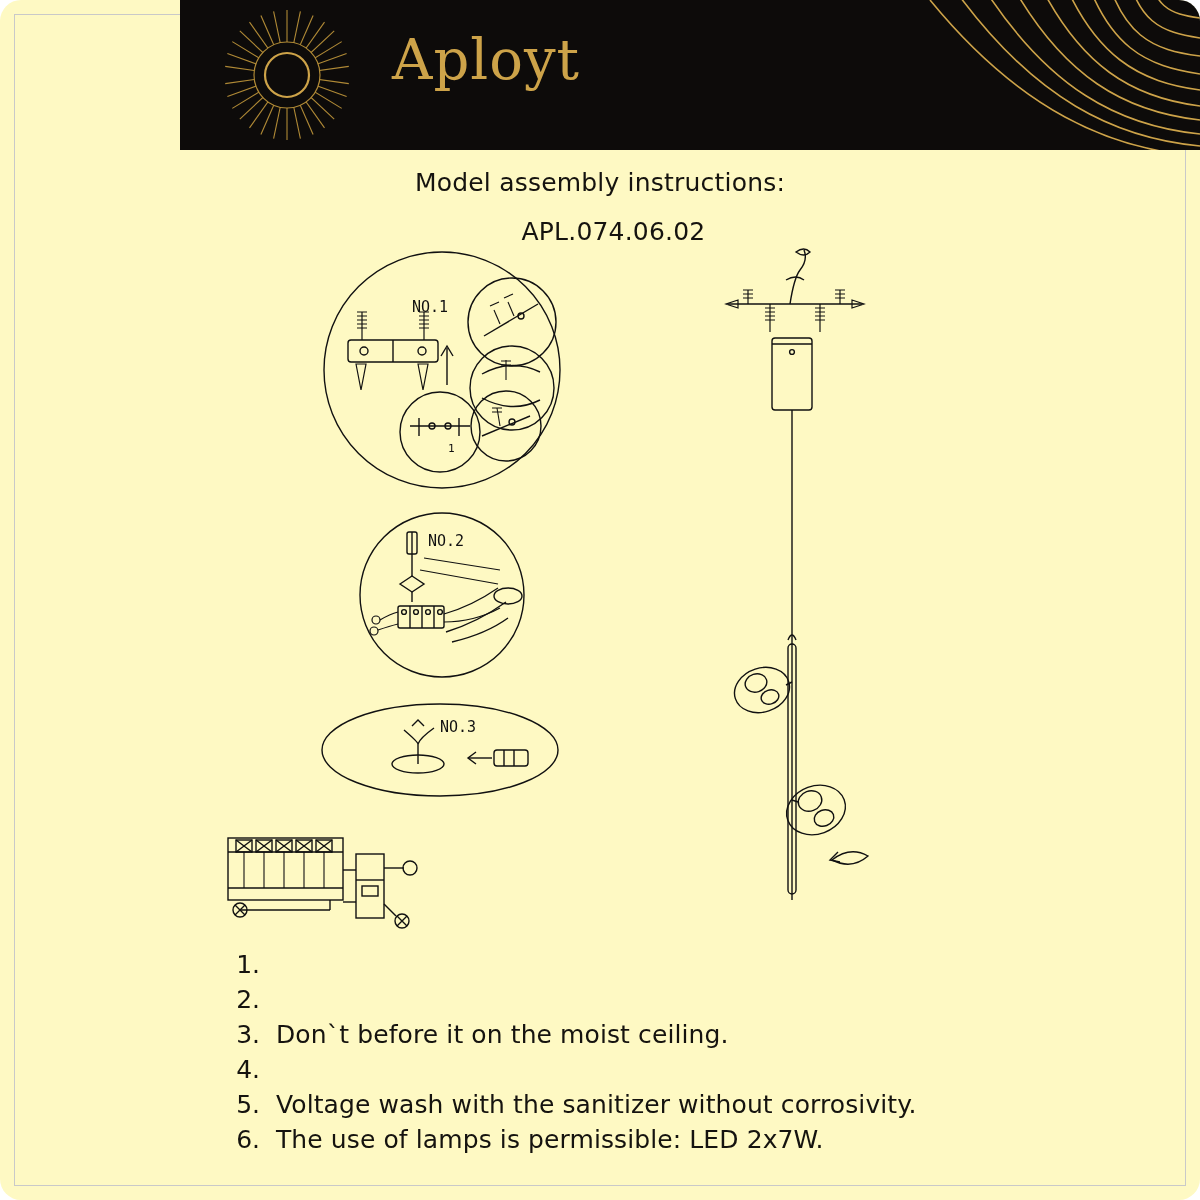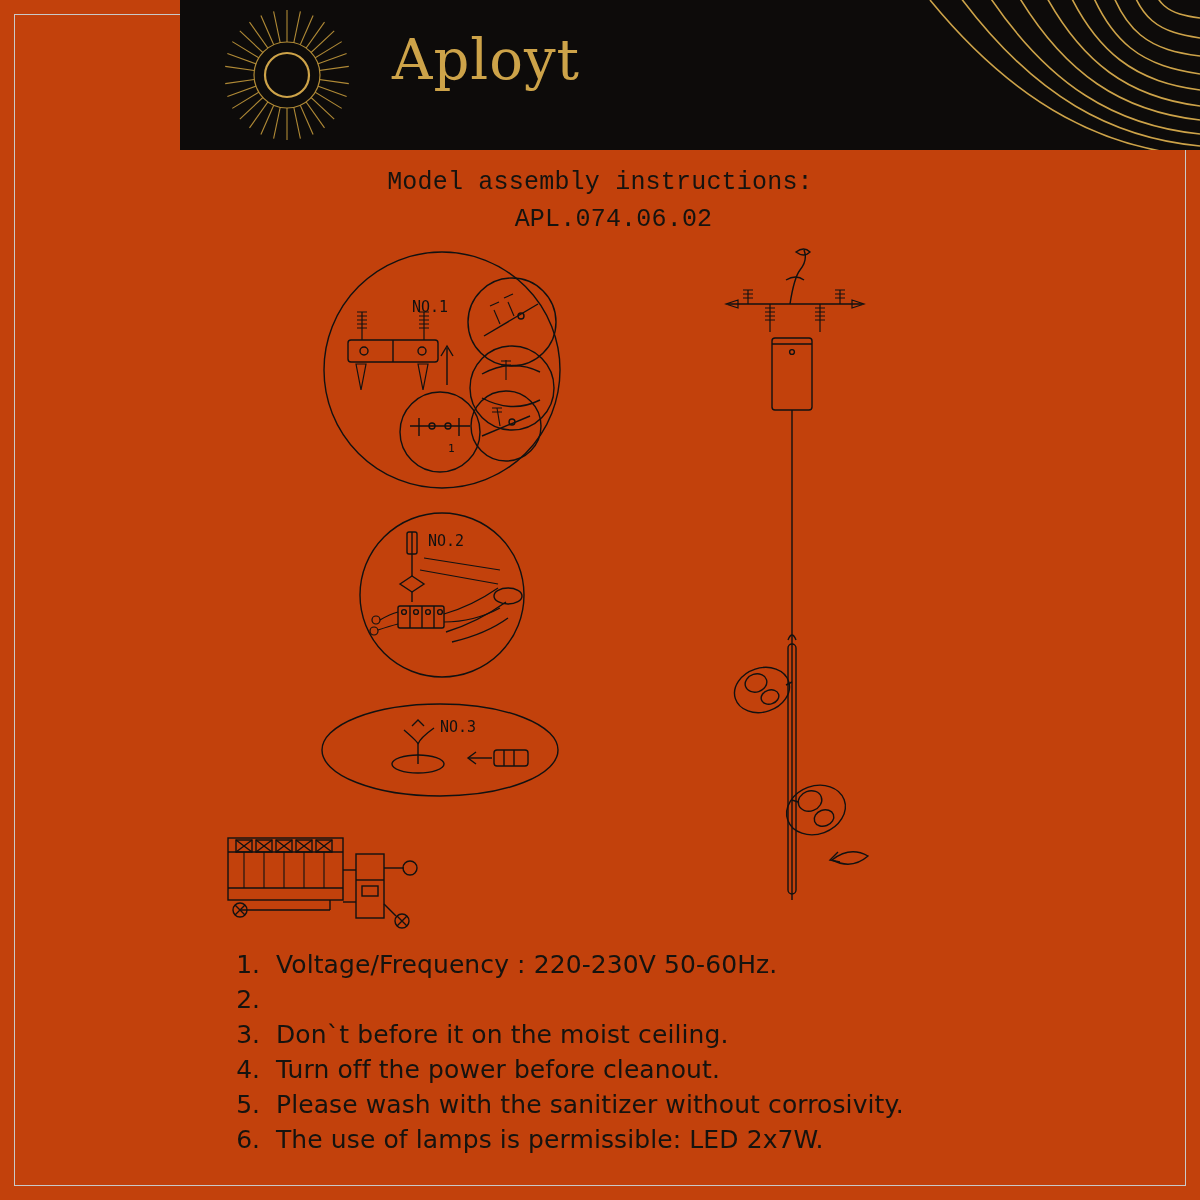--- a/index.html
+++ b/index.html
@@ -7,23 +7,24 @@
     padding: 0;
     background: #ffffff;
   }
   body {
     font-family: "DejaVu Sans", sans-serif;
   }
   .page {
     position: relative;
     width: 1200px;
     height: 1200px;
-    background: #c2410c;
+    background: #fef9c3;
     overflow: hidden;
     box-sizing: border-box;
+    border-radius: 21px;
   }
   .page-border {
     position: absolute;
     left: 14px;
     top: 14px;
     width: 1172px;
     height: 1172px;
     border: 1px solid #c9c9c9;
     box-sizing: border-box;
     pointer-events: none;
@@ -64,29 +65,28 @@
     height: 200px;
   }
 
   
   .title-block {
     position: absolute;
     left: 0;
     top: 168px;
     width: 1200px;
     text-align: center;
-    font-family: Liberation Mono, monospace;
   }
   .title-line1 {
     font-size: 25px;
     color: #15130f;
     letter-spacing: 0.2px;
   }
   .title-line2 {
-    margin-top: 8px;
+    margin-top: 20px;
     font-size: 25px;
     color: #15130f;
     letter-spacing: 0.2px;
     padding-left: 27px;
   }
 
   
   .diagrams {
     position: absolute;
     left: 0;
@@ -429,36 +429,34 @@
           </g>
         </g>
 
       </g>
     </svg>
   </div>
 
   <div class="notes">
     <div class="note-row">
       <div class="note-num">1.</div>
-      <div class="note-text">Voltage/Frequency : 220-230V 50-60Hz.</div>
     </div>
     <div class="note-row">
       <div class="note-num">2.</div>
     </div>
     <div class="note-row">
       <div class="note-num">3.</div>
       <div class="note-text">Don`t before it on the moist ceiling.</div>
     </div>
     <div class="note-row">
       <div class="note-num">4.</div>
-      <div class="note-text">Turn off the power before cleanout.</div>
     </div>
     <div class="note-row">
       <div class="note-num">5.</div>
-      <div class="note-text">Please wash with the sanitizer without corrosivity.</div>
+      <div class="note-text">Voltage wash with the sanitizer without corrosivity.</div>
     </div>
     <div class="note-row">
       <div class="note-num">6.</div>
       <div class="note-text">The use of lamps is permissible: LED 2x7W.</div>
     </div>
   </div>
 
 </div>
 
 </body></html>

